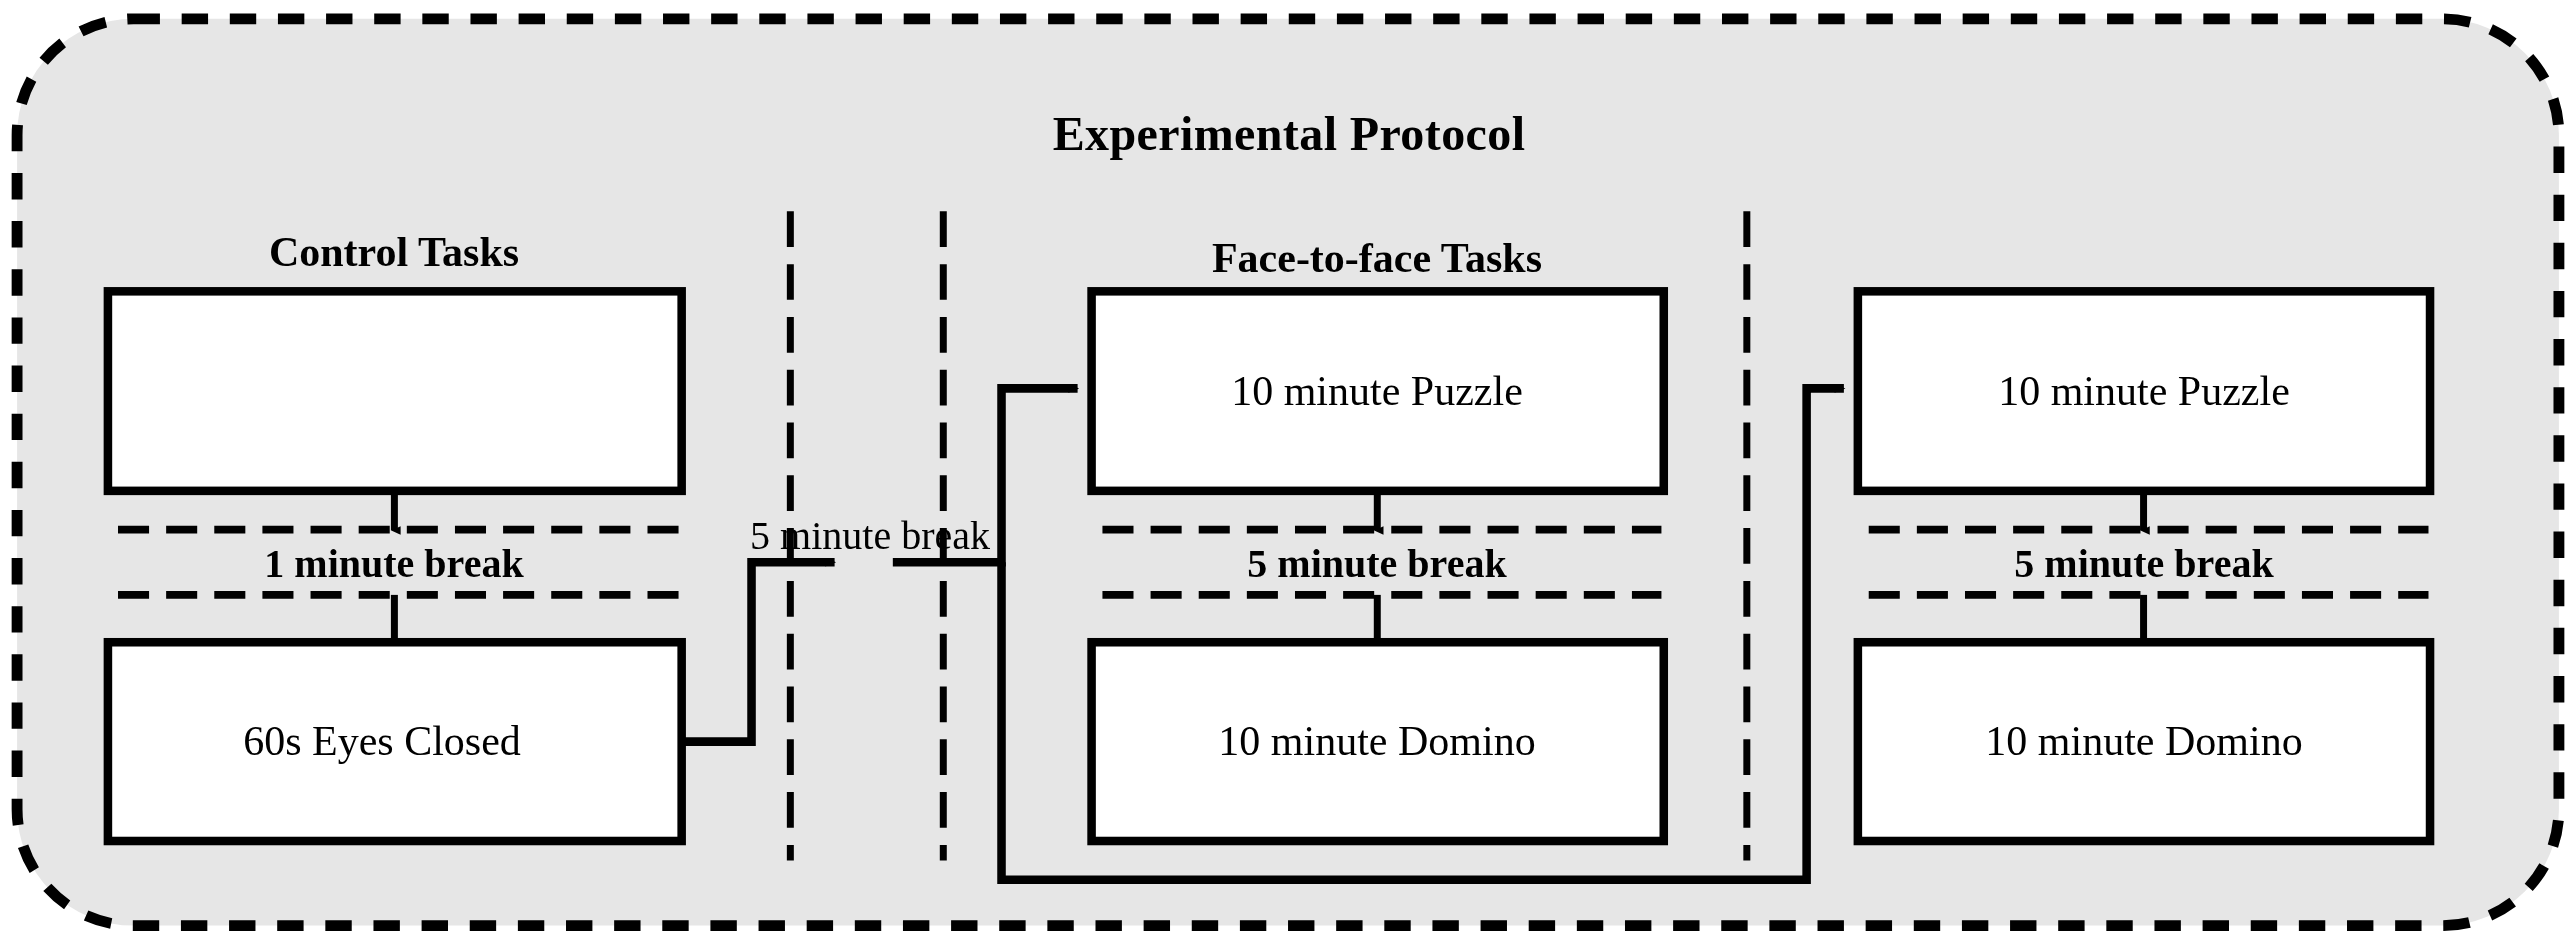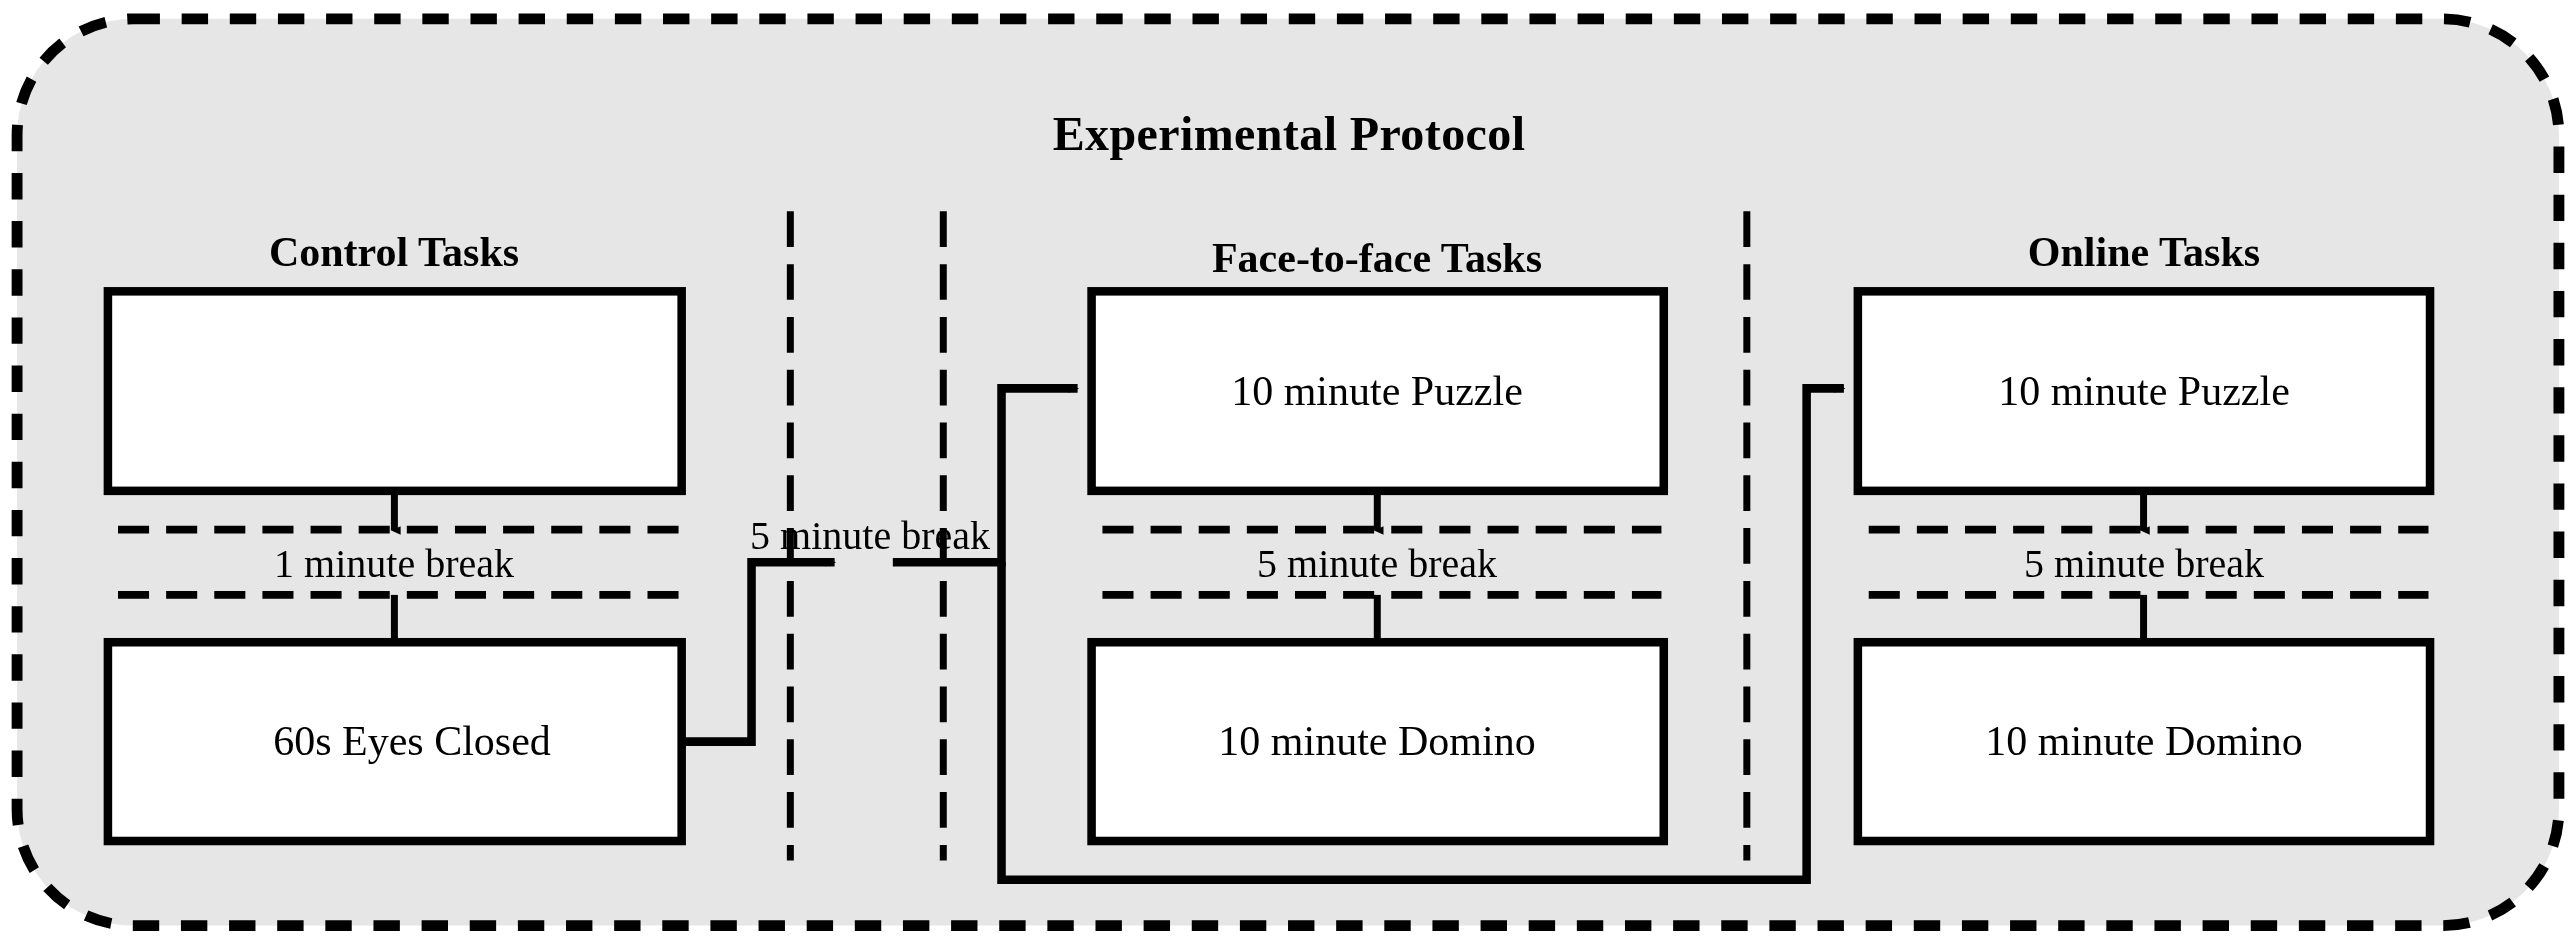--- a/index.html
+++ b/index.html
@@ -50,21 +50,21 @@
     font-weight: bold;
     transform: translate(-50%, -50%) scaleX(0.88);
   }
   .box-label {
     font-size: 42px;
     font-weight: normal;
     transform: translate(-50%, -50%) scaleX(0.93);
   }
   .break-label {
     font-size: 40px;
-    font-weight: normal;
+    font-weight: bold;
     transform: translate(-50%, -50%) scaleX(0.93);
   }
   .vertical-break-label {
     font-size: 40px;
     font-weight: normal;
     transform-origin: 50% 50%;
     transform: translate(-50%, -50%) rotate(-90deg) scaleX(0.93);
   }
 </style>
 </head>
@@ -113,28 +113,27 @@
     <line x1="2407" y1="682" x2="3128" y2="682" stroke="#000000" stroke-width="10" stroke-dasharray="40 22"></line>
     <line x1="2407" y1="766" x2="3128" y2="766" stroke="#000000" stroke-width="10" stroke-dasharray="40 22"></line>
     <line x1="2761" y1="766" x2="2761" y2="828" stroke="#000000" stroke-width="9" marker-end="url(#arrowDown)"></line>
     <rect x="2393" y="827" width="737" height="256" fill="#ffffff" stroke="#000000" stroke-width="11"></rect>
   </svg>
 
   <div class="lbl center protocol-title" style="left:1289px; top:134px;">Experimental Protocol</div>
 
   <div class="lbl center column-title" style="left:394px; top:252px;">Control Tasks</div>
   <div class="lbl center break-label" style="left:394px; top:564px;">1 minute break</div>
-  <div class="lbl center box-label" style="left:412px; top:741px;">60s Eyes Closed</div>
+  <div class="lbl center box-label" style="left:382px; top:741px;">60s Eyes Closed</div>
 
   <div class="lbl center vertical-break-label" style="left:870px; top:536px;">5 minute break</div>
 
   <div class="lbl center column-title" style="left:1377px; top:258px;">Face-to-face Tasks</div>
   <div class="lbl center box-label" style="left:1377px; top:391px;">10 minute Puzzle</div>
   <div class="lbl center break-label" style="left:1377px; top:564px;">5 minute break</div>
   <div class="lbl center box-label" style="left:1377px; top:741px;">10 minute Domino</div>
 
-  <div class="lbl center column-title" style="left:2144px; top:252px;">Online Tasks</div>
   <div class="lbl center box-label" style="left:2144px; top:391px;">10 minute Puzzle</div>
   <div class="lbl center break-label" style="left:2144px; top:564px;">5 minute break</div>
   <div class="lbl center box-label" style="left:2144px; top:741px;">10 minute Domino</div>
 
 </div>
 
 
 </body></html>

